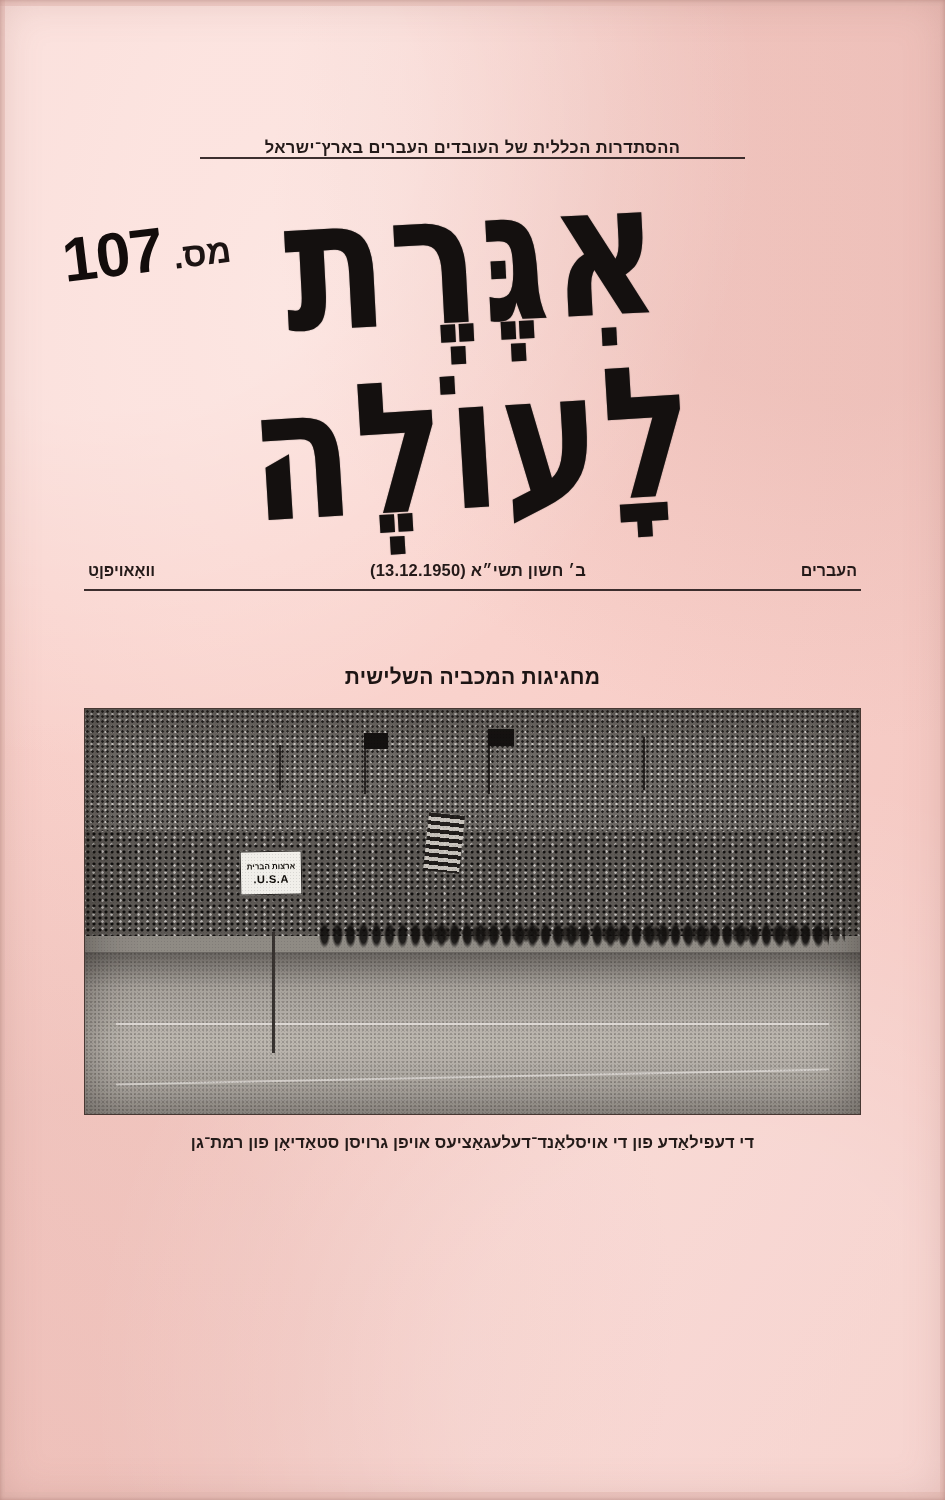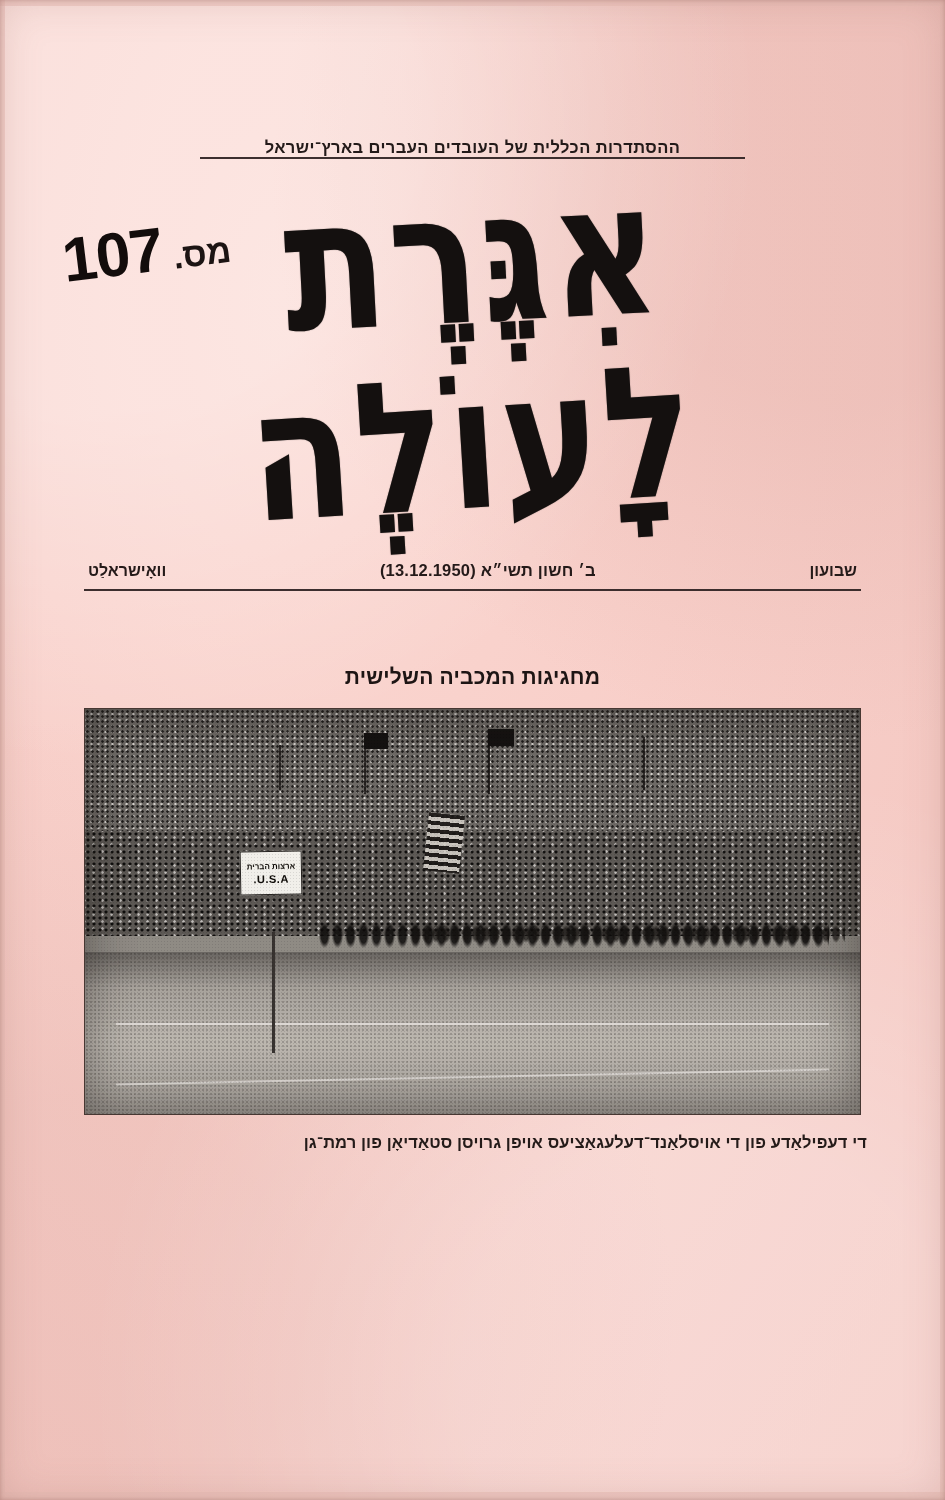--- a/index.html
+++ b/index.html
@@ -342,20 +342,21 @@
   .ph-vignette {
     position: absolute;
     inset: 0;
     box-shadow: inset 0 0 48px rgba(30,26,24,.45);
     pointer-events: none;
   }
 
   
   .photo-caption {
     margin-top: 18px;
+    text-align: center;
     direction: rtl;
     font-family: "Liberation Sans", sans-serif;
     font-weight: 700;
     font-size: 16.5px;
     color: #241b19;
     letter-spacing: .1px;
   }
 </style>
 </head>
 <body>
@@ -378,23 +379,23 @@
         <span class="issue-label">מס.</span>
         <span class="issue-num">107</span>
       </div>
 
       <div class="big-title line1">אִגֶּרֶת</div>
 
       <div class="big-title line2">לָעוֹלֶה</div>
     </div>
 
     <div class="date-bar">
-      <span class="right">שבועון</span>
+      <span class="right">העברים</span>
       <span class="center">ב׳ חשון תשי״א  (13.12.1950)</span>
-      <span class="left">וואָישראלַט</span>
+      <span class="left">וואָאויפןַט</span>
     </div>
     <div class="rule-under-date"></div>
 
     <div class="photo-heading">מחגיגות המכביה השלישית</div>
 
     <div class="photo-wrap">
       <div class="photo">
         <div class="ph-sky"></div>
         <div class="ph-crowd"></div>
         <div class="ph-crowd2"></div>

